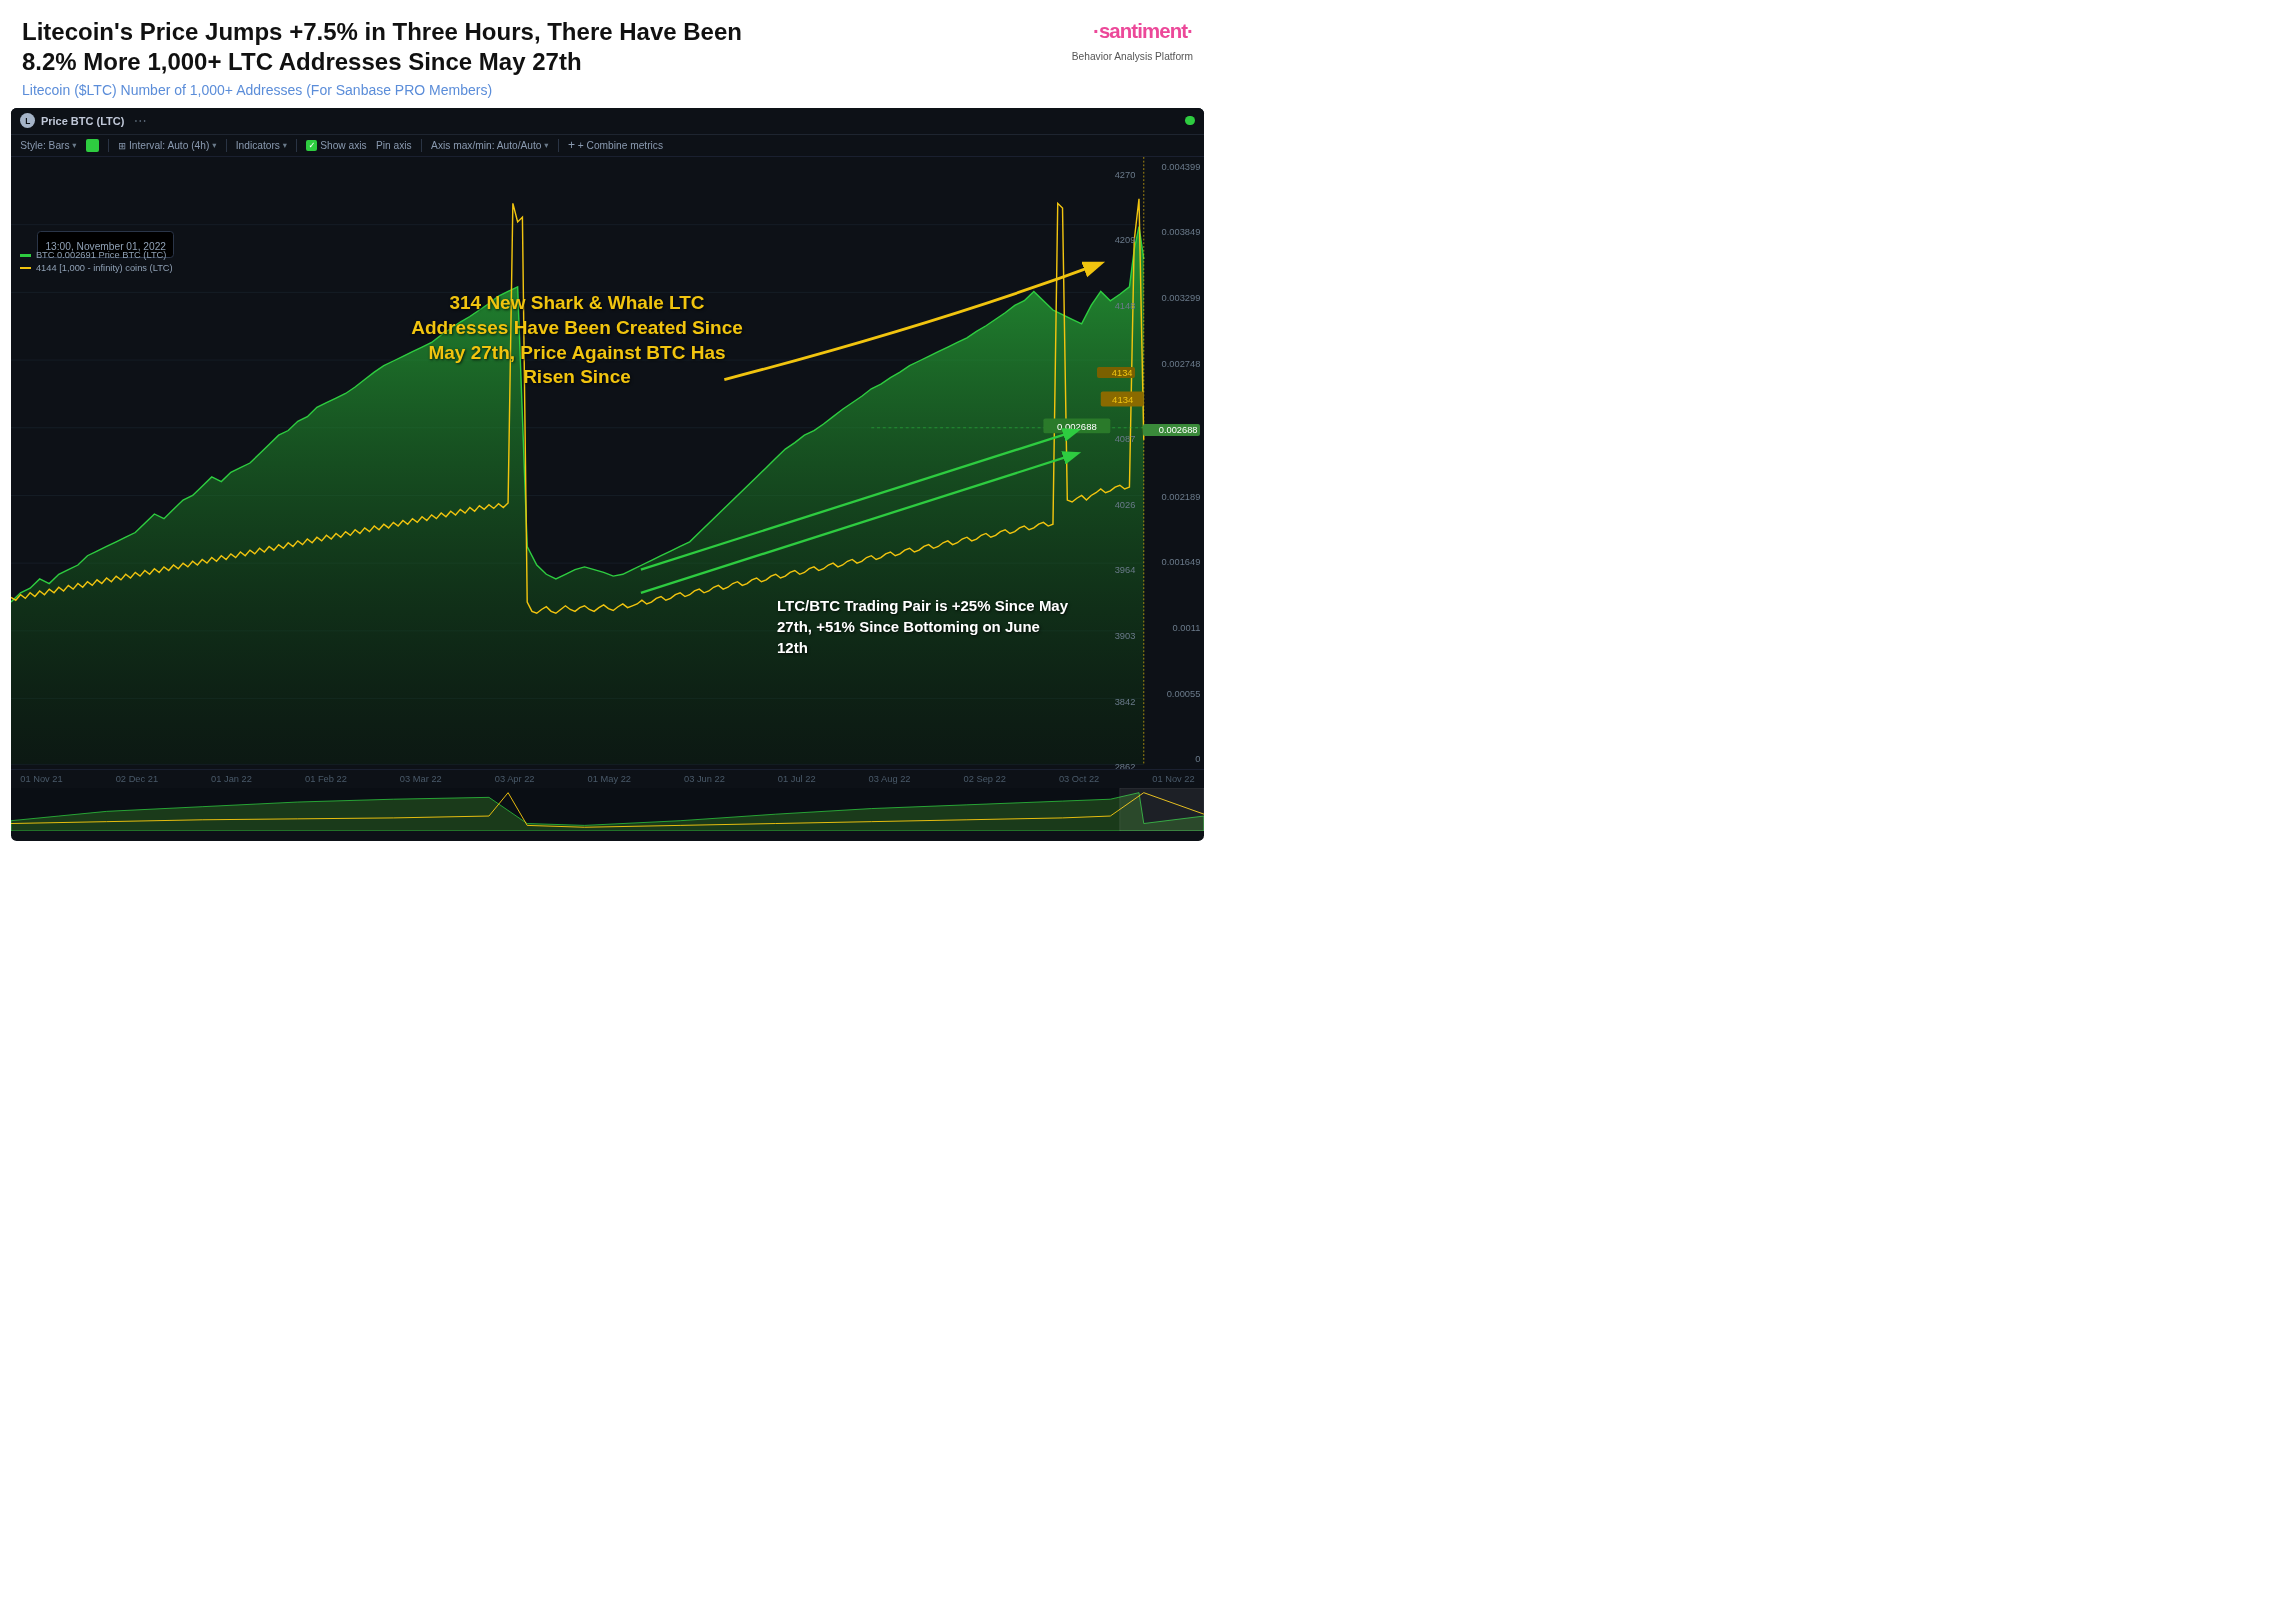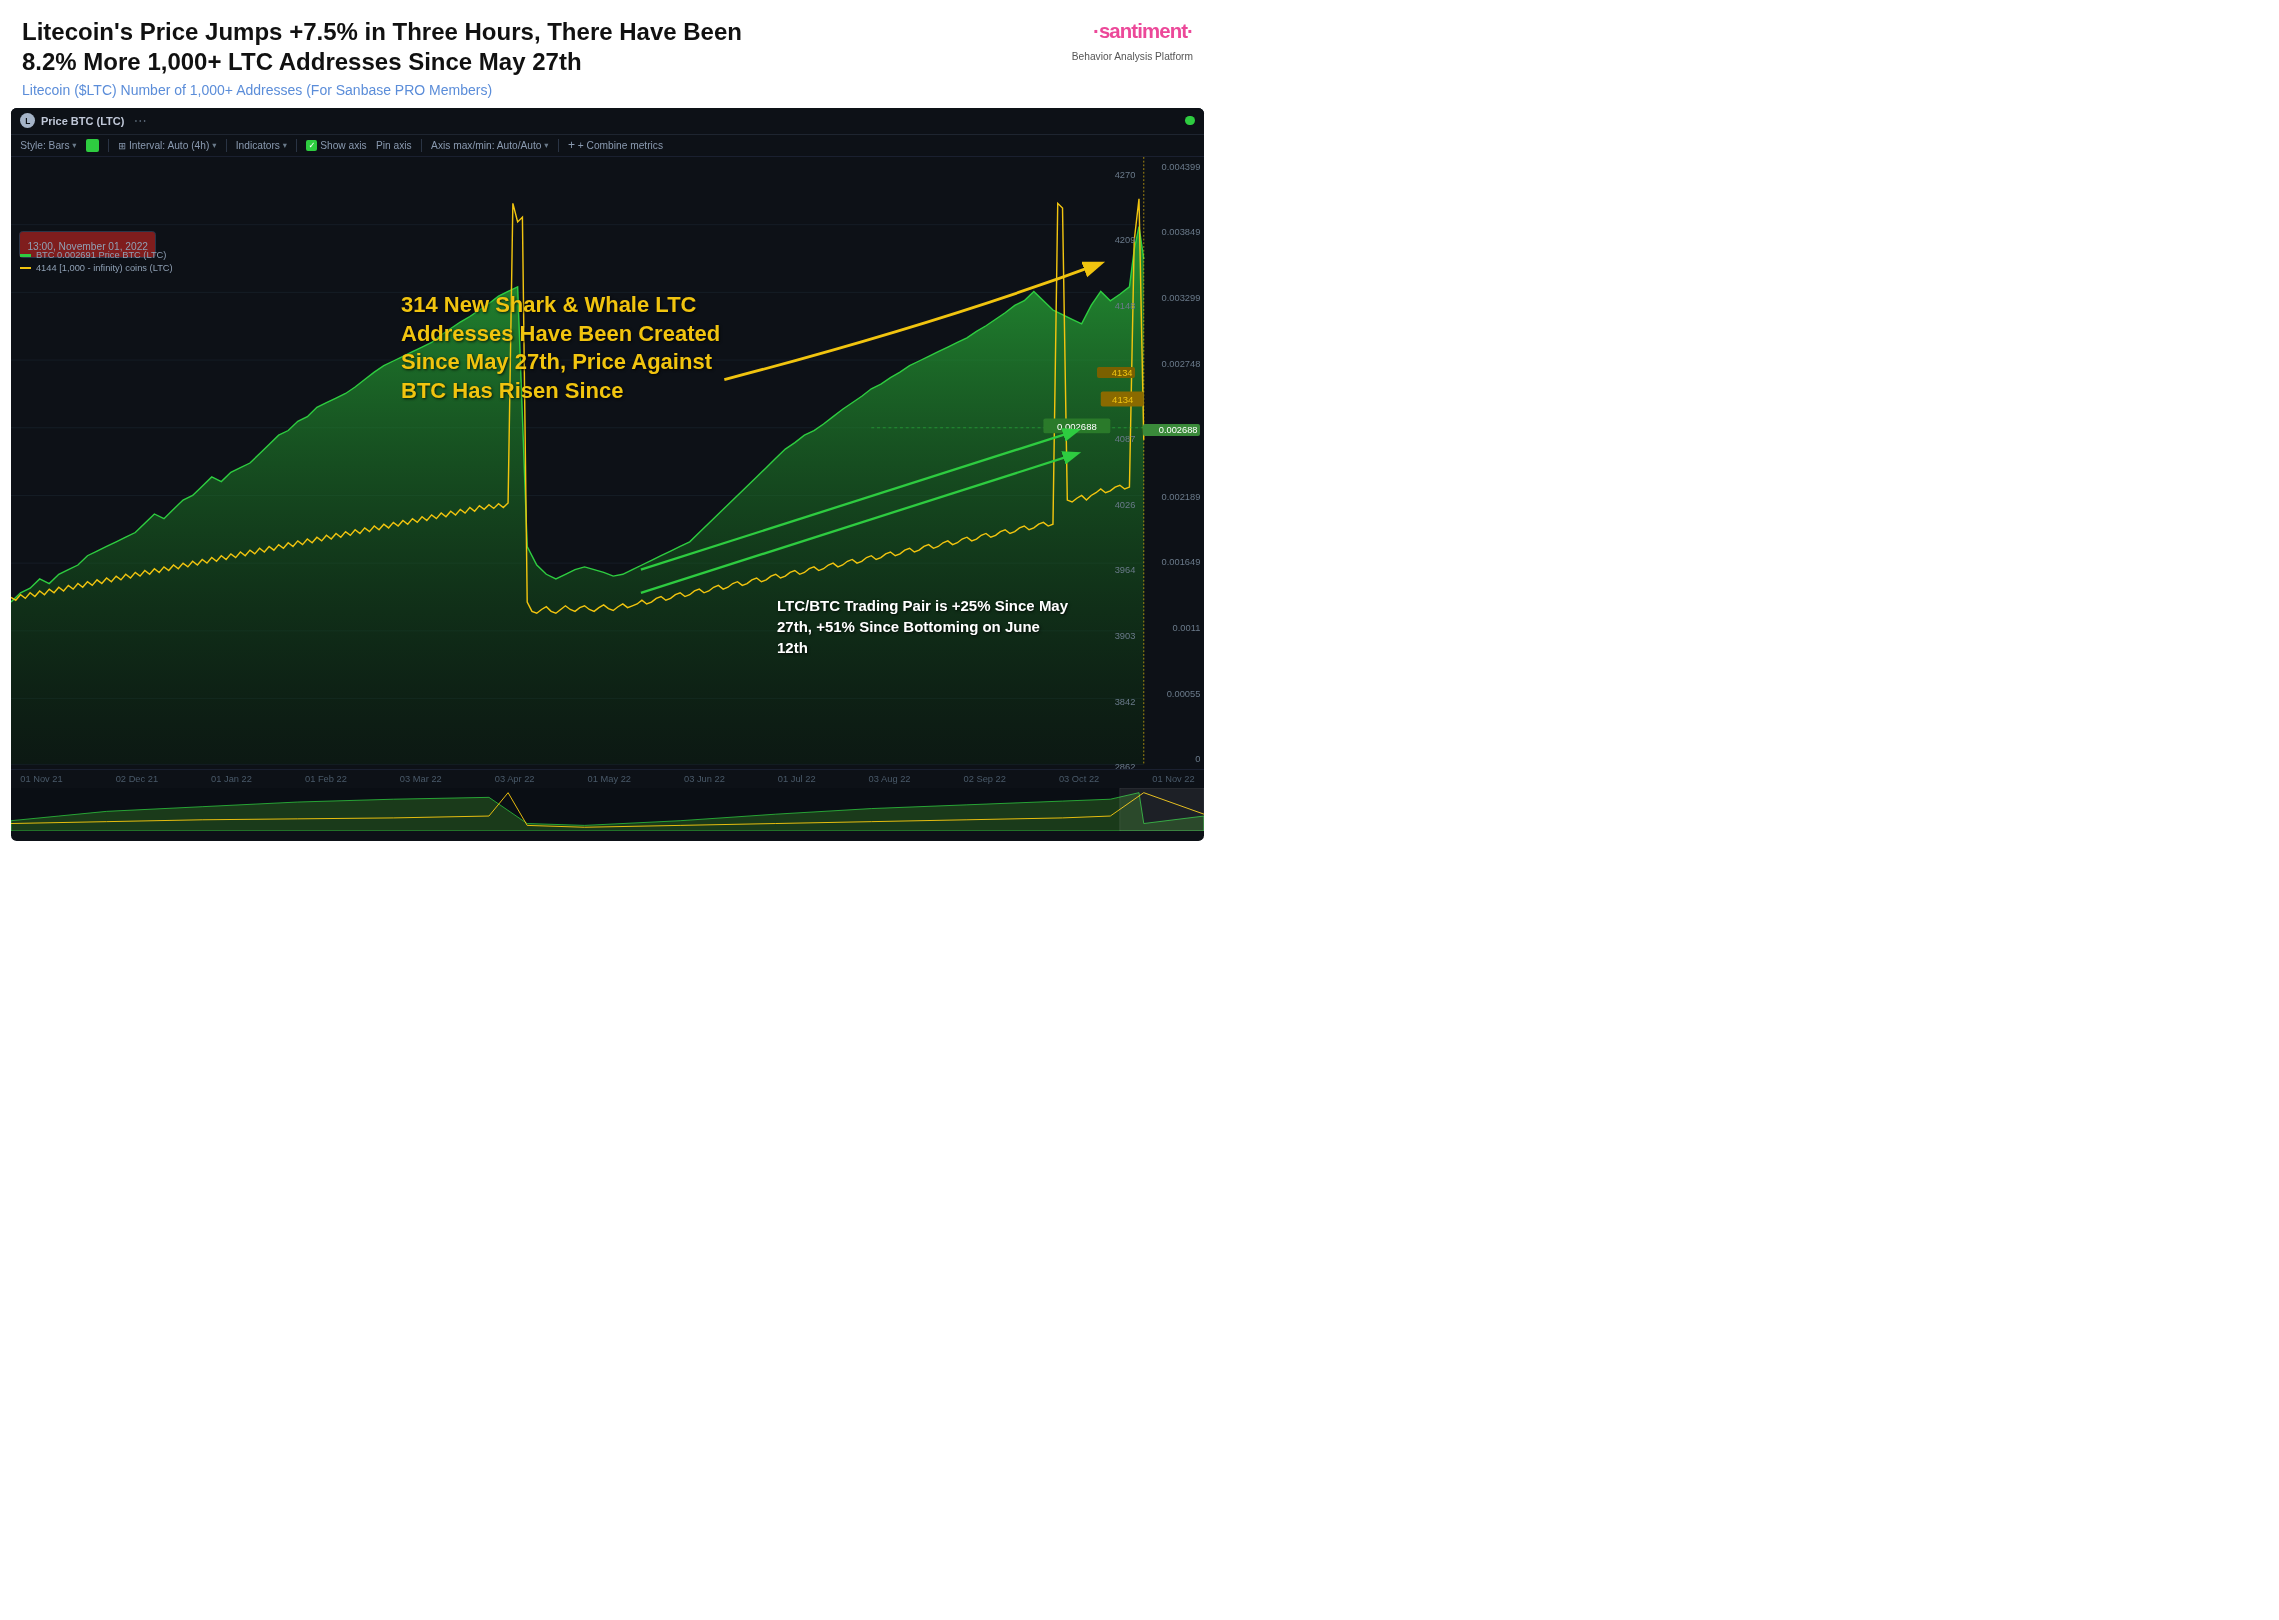--- a/index.html
+++ b/index.html
@@ -152,22 +152,22 @@
     }
     .toolbar-plus {
       color: #8a9ab0;
       font-size: 12px;
     }
 
     
     .timestamp-box {
       position: absolute;
       top: 74px;
-      left: 8px;
-      background: #7f1d1d;
+      left: 26px;
+      background: #000000;
       border: 0.9px solid #2a3548;
       border-radius: 3.7px;
       padding: 3.7px 7.4px;
       z-index: 10;
     }
     .timestamp-text {
       color: #8fa0b4;
       font-size: 10.2px;
     }
 
@@ -240,24 +240,24 @@
       border-radius: 1.9px;
       text-align: right;
     }
 
     
     .annotation-shark-whale {
       position: absolute;
       top: 134px;
       left: 390px;
       color: #f1c40f;
-      font-size: 22px;
+      font-size: 19px;
       font-weight: 900;
       line-height: 1.3;
-      text-align: left;
+      text-align: center;
       z-index: 20;
       text-shadow: 0.9px 0.9px 2.8px rgba(0,0,0,0.8);
       max-width: 352px;
     }
     .annotation-trading-pair {
       position: absolute;
       bottom: 111px;
       right: 130px;
       color: #fff;
       font-size: 15px;

